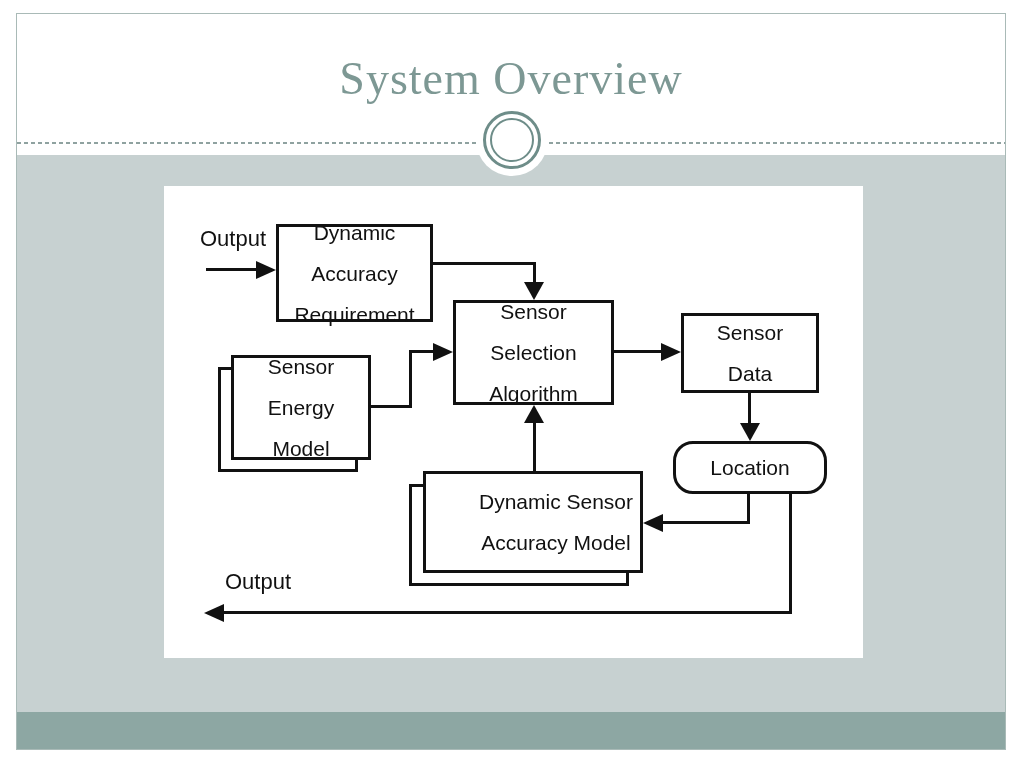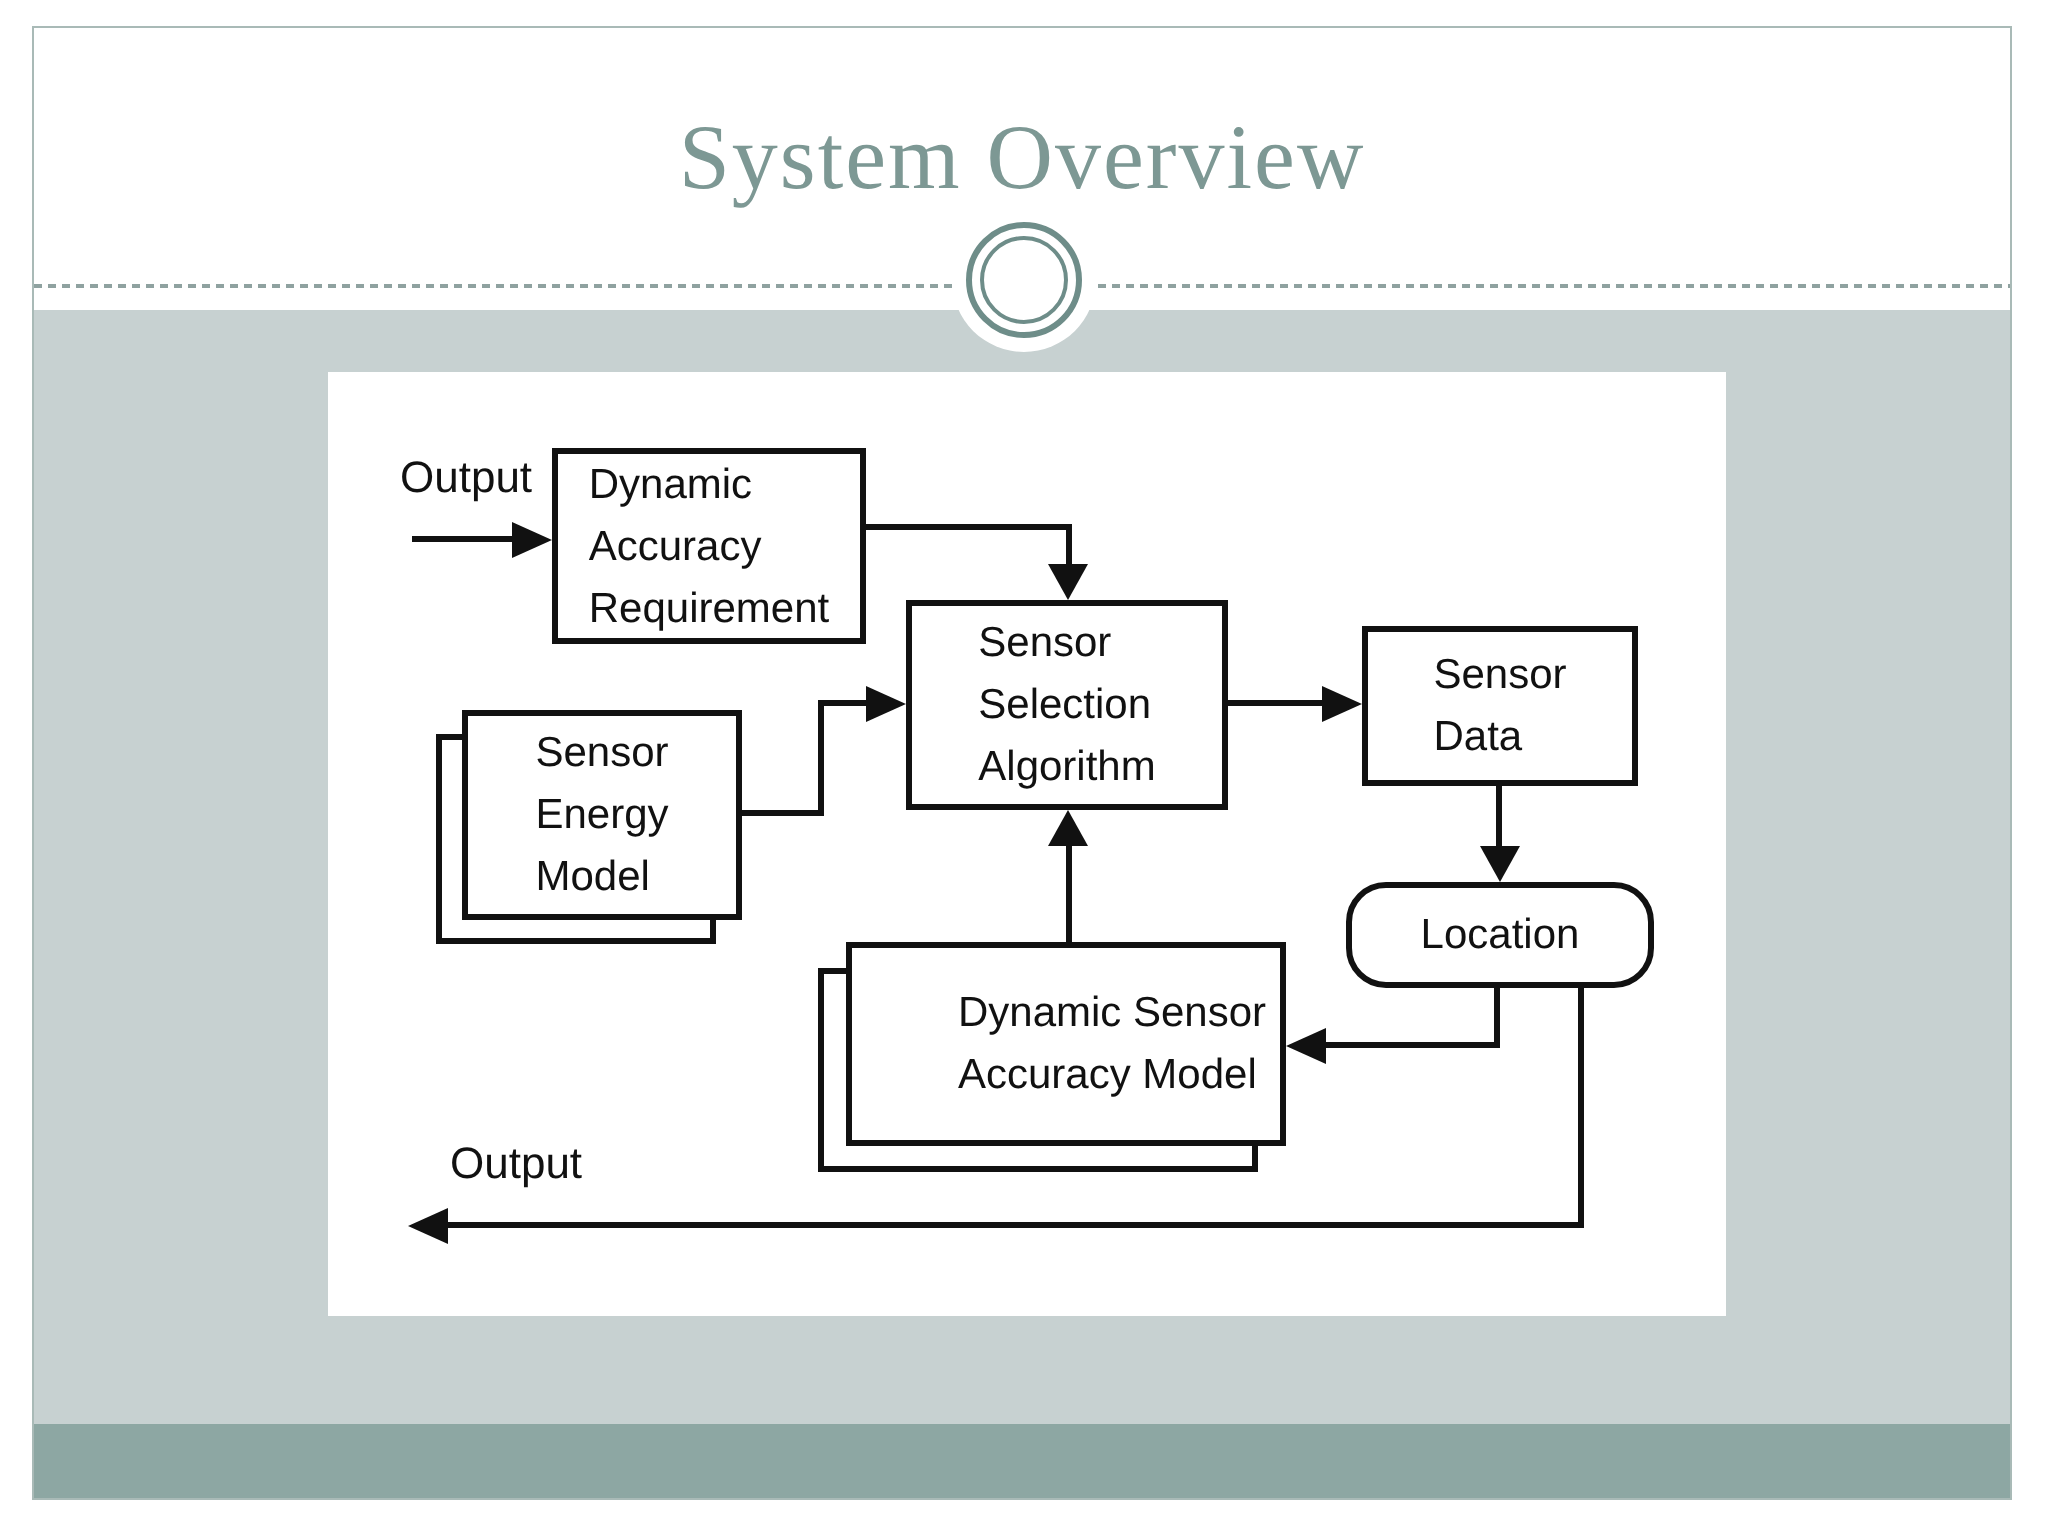--- a/index.html
+++ b/index.html
@@ -78,22 +78,23 @@
     background: #ffffff;
     z-index: 2;
   }
   .node {
     position: absolute;
     border: 3px solid #111111;
     background: #ffffff;
     display: flex;
     align-items: center;
     justify-content: center;
+    text-align: center;
     font-size: 21px;
-    line-height: 31px;
+    line-height: 41px;
     color: #111111;
     white-space: pre-line;
   }
   .shadow-box {
     position: absolute;
     border: 3px solid #111111;
     background: #ffffff;
   }
   .flow-label {
     position: absolute;

